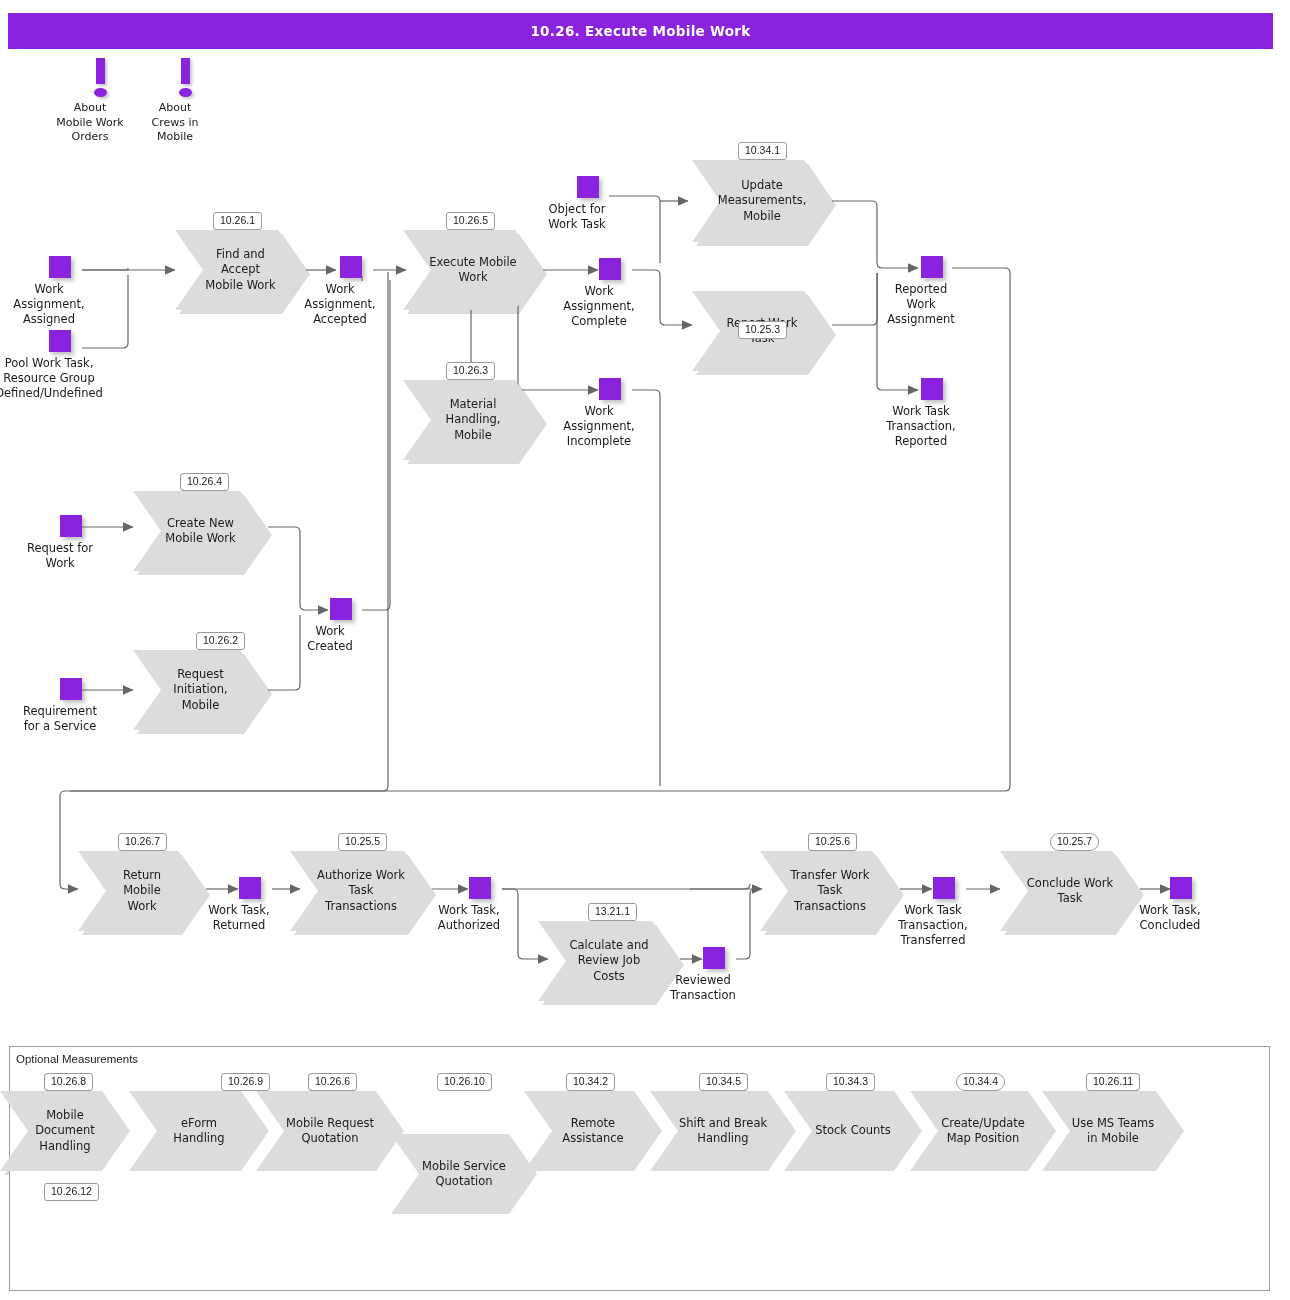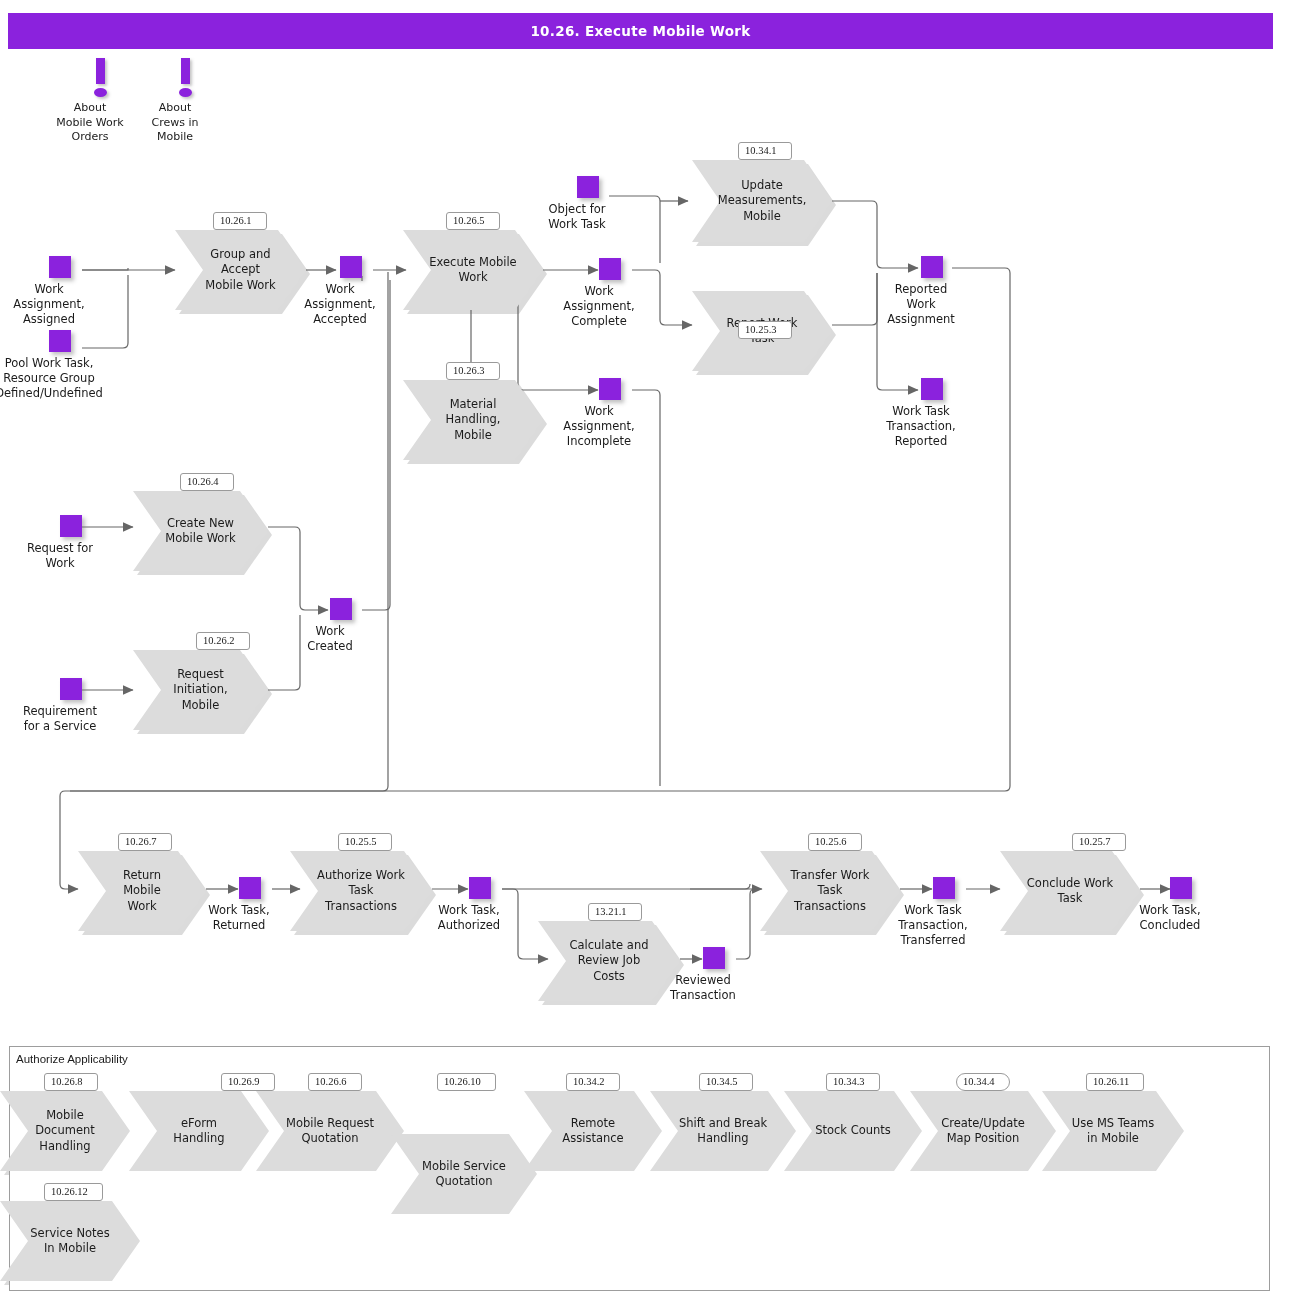--- a/index.html
+++ b/index.html
@@ -51,24 +51,24 @@
     white-space:pre-line;
   }
 
   
   .badge{
     position:absolute;
     background:#ffffff;
     border:1px solid #9a9a9a;
     border-radius:3px;
     font-size:10.5px; color:#1b1b1b;
-    padding:1px 14px 2px 6px;
+    padding:1px 6px 2px 6px;
     line-height:1.25;
     white-space:nowrap;
-    font-family:Liberation Serif, serif;
+    font-family:Liberation Sans, sans-serif;
     z-index:6;
   }
 
   
   .node{ position:absolute; }
   .node .sq{
     position:absolute; left:0; top:0; width:22px; height:22px;
     background:#8B22DD;
     box-shadow:3px 3px 4px rgba(120,120,120,.45);
   }
@@ -206,21 +206,21 @@
     <div class="dot"></div>
     <div class="cap">About
 Crews in
 Mobile</div>
   </div>
 
   <div class="badge" style="left:213px; top:212px;">10.26.1</div>
   <div class="chev" style="left:175px; top:230px; width:131px; height:80px;">
     <div class="shadow"></div>
     <div class="shp"></div>
-    <div class="lbl">Group and Accept
+    <div class="lbl">Find and Accept
 Mobile Work</div>
   </div>
 
   <div class="badge" style="left:446px; top:212px;">10.26.5</div>
   <div class="chev" style="left:403px; top:230px; width:140px; height:80px;">
     <div class="shadow"></div>
     <div class="shp"></div>
     <div class="lbl">Execute Mobile
 Work</div>
   </div>
@@ -294,21 +294,21 @@
 
   <div class="badge" style="left:808px; top:833px;">10.25.6</div>
   <div class="chev" style="left:760px; top:851px; width:140px; height:80px;">
     <div class="shadow"></div>
     <div class="shp"></div>
     <div class="lbl">Transfer Work
 Task
 Transactions</div>
   </div>
 
-  <div class="badge" style="left:1072px; top:833px;">10.25.7</div>
+  <div class="badge" style="left:1050px; top:833px;border-radius:9px;">10.25.7</div>
   <div class="chev" style="left:1000px; top:851px; width:140px; height:80px;">
     <div class="shadow"></div>
     <div class="shp"></div>
     <div class="lbl">Conclude Work
 Task</div>
   </div>
 
   <div class="node" style="left:49px; top:256px;">
     <div class="sq"></div>
     <div class="cap">Work
@@ -407,21 +407,21 @@
 Transferred</div>
   </div>
 
   <div class="node" style="left:1170px; top:877px;">
     <div class="sq"></div>
     <div class="cap">Work Task,
 Concluded</div>
   </div>
 
   <div class="optbox"></div>
-  <div class="optbox-title">Authorize Applicability</div>
+  <div class="optbox-title">Optional Measurements</div>
 
   <div class="badge" style="left:44px; top:1073px;">10.26.8</div>
   <div class="chev" style="left:0px; top:1091px; width:130px; height:80px;">
     <div class="shadow"></div>
     <div class="shp"></div>
     <div class="lbl">Mobile
 Document
 Handling</div>
   </div>
 
@@ -481,20 +481,14 @@
 
   <div class="badge" style="left:1086px; top:1073px;">10.26.11</div>
   <div class="chev" style="left:1042px; top:1091px; width:142px; height:80px;">
     <div class="shadow"></div>
     <div class="shp"></div>
     <div class="lbl">Use MS Teams
 in Mobile</div>
   </div>
 
   <div class="badge" style="left:44px; top:1183px;">10.26.12</div>
-  <div class="chev" style="left:0px; top:1201px; width:140px; height:80px;">
-    <div class="shadow"></div>
-    <div class="shp"></div>
-    <div class="lbl">Service Notes
-In Mobile</div>
-  </div>
 
 </div>
 
 </body></html>

